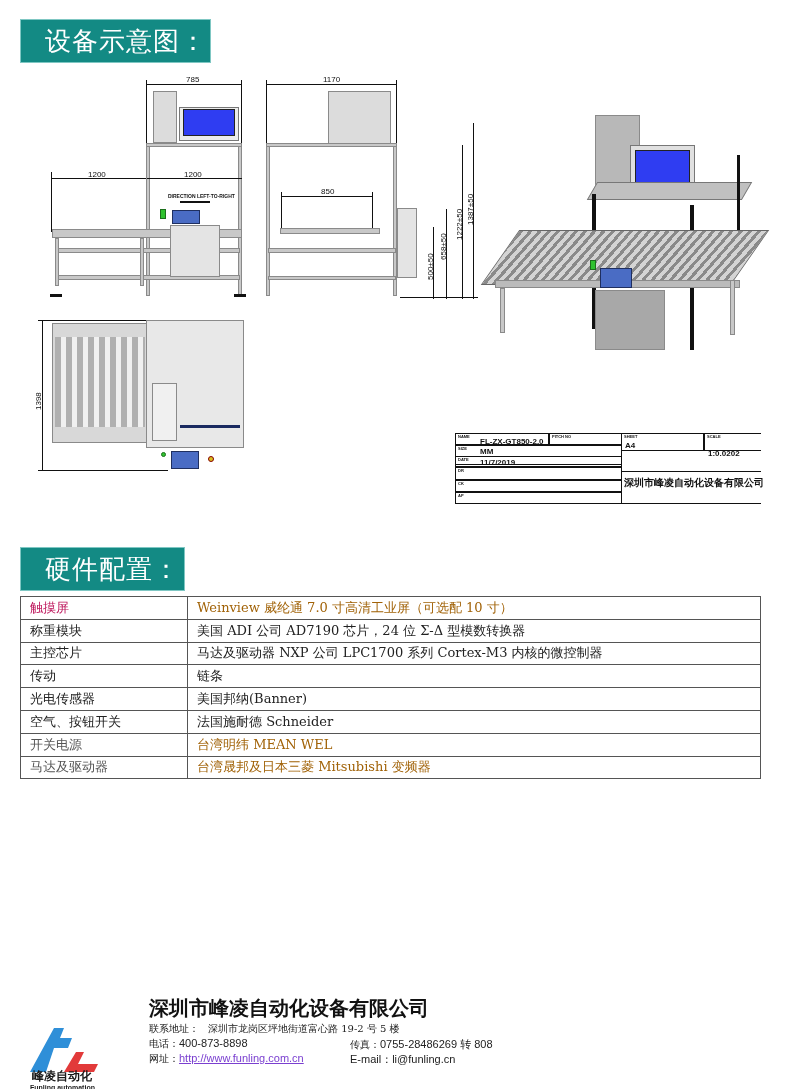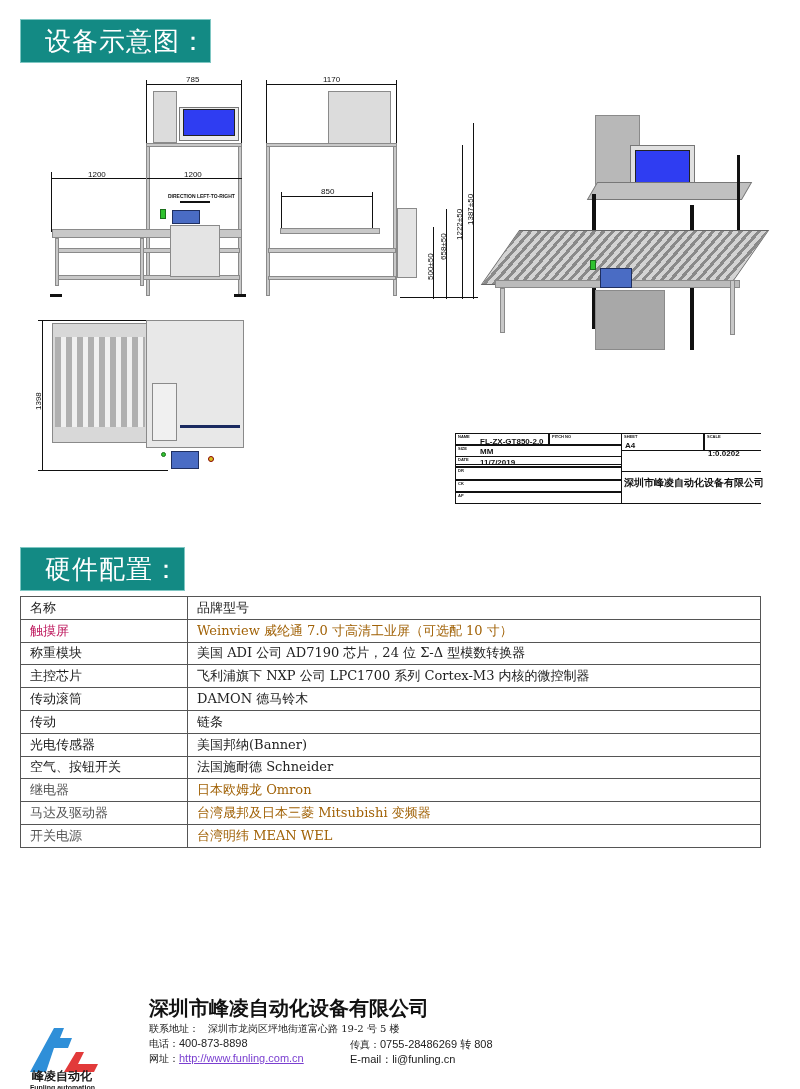--- a/index.html
+++ b/index.html
@@ -185,63 +185,51 @@
     <span style="position:absolute;left:2px;top:25px;font-size:10px;font-family:'DejaVu Sans',sans-serif;font-weight:bold;white-space:nowrap;">深圳市峰凌自动化设备有限公司</span>
   </div>
 </div>
 
 <div id="sec2" class="section-header">
   <span>硬件配置：</span>
 </div>
 
 <table class="hw-table">
   <tbody>
-      <tr>
-    <td class="c1">名称</td>
-    <td>品牌型号</td>
-  </tr>
   <tr class="gray">
     <td class="c1" style="color:#be185d">触摸屏</td>
     <td>Weinview 威纶通 7.0 寸高清工业屏（可选配 10 寸）</td>
   </tr>
   <tr>
     <td class="c1">称重模块</td>
     <td>美国 ADI 公司 AD7190 芯片，24 位 Σ-Δ 型模数转换器</td>
   </tr>
   <tr>
     <td class="c1">主控芯片</td>
-    <td>飞利浦旗下 NXP 公司 LPC1700 系列 Cortex-M3 内核的微控制器</td>
-  </tr>
-  <tr>
-    <td class="c1">传动滚筒</td>
-    <td>DAMON 德马铃木</td>
+    <td>马达及驱动器 NXP 公司 LPC1700 系列 Cortex-M3 内核的微控制器</td>
   </tr>
   <tr>
     <td class="c1">传动</td>
     <td>链条</td>
   </tr>
   <tr>
     <td class="c1">光电传感器</td>
     <td>美国邦纳(Banner)</td>
   </tr>
   <tr>
     <td class="c1">空气、按钮开关</td>
     <td>法国施耐德 Schneider</td>
   </tr>
   <tr class="gray">
-    <td class="c1">继电器</td>
-    <td>日本欧姆龙 Omron</td>
+    <td class="c1">开关电源</td>
+    <td>台湾明纬 MEAN WEL</td>
   </tr>
   <tr class="gray">
     <td class="c1">马达及驱动器</td>
     <td>台湾晟邦及日本三菱 Mitsubishi 变频器</td>
-  </tr>
-  <tr class="gray">
-    <td class="c1">开关电源</td>
-    <td>台湾明纬 MEAN WEL</td>
   </tr>
 </tbody>
   </table>
 
 <div class="footer-logo">
   <svg width="90" height="50" viewBox="0 0 90 50" style="position:absolute;left:0;top:0;">
     <polygon points="10,48 34,4 44,4 40,14 52,14 48,24 34,24 26,48" fill="#2f8fd8"></polygon>
     <polygon points="44,48 56,28 64,28 58,40 78,40 74,48" fill="#e23a3a"></polygon>
   </svg>
   <span class="logo-text">峰凌自动化</span>

